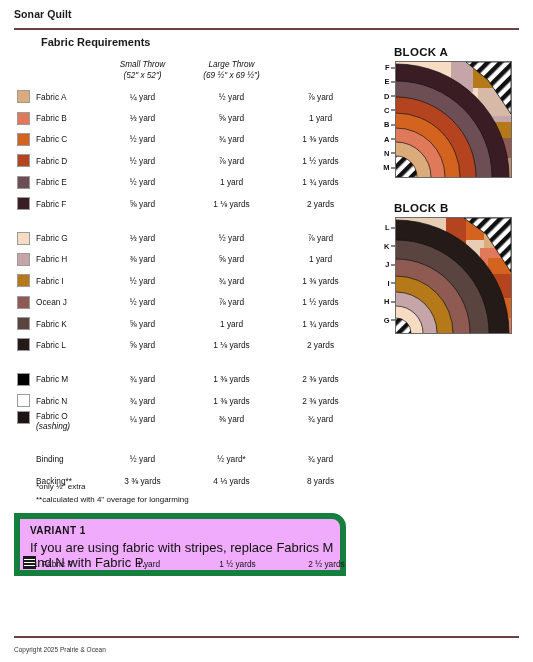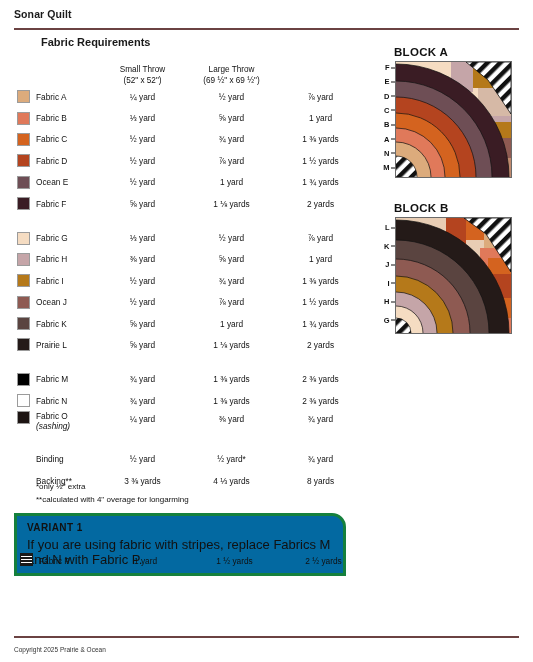--- a/index.html
+++ b/index.html
@@ -49,22 +49,23 @@
 
   
   .table {
     position: absolute;
     left: 14px;
     top: 54px;
     width: 352px;
   }
   .col-head-row {
     display: flex;
-    align-items: flex-end;
+    align-items: center;
     height: 32px;
+    font-style: italic;
   }
   .c-swatch { width: 22px; flex: 0 0 22px; }
   .c-name   { width: 62px; flex: 0 0 62px; }
   .c-qty    { width: 89px; flex: 0 0 89px; text-align: center; }
 
   .col-head {
     font-size: 8.2px;
     line-height: 11px;
     text-align: center;
     font-weight: normal;
@@ -133,22 +134,22 @@
     color: #111;
   }
 
   
   .variant-box {
     position: absolute;
     left: 14px;
     top: 513px;
     width: 332px;
     height: 63px;
-    background: #0369a1;
-    border: 3px solid #15803d;
+    background: #f0abfc;
+    border: 6px solid #15803d;
     border-radius: 0 14px 0 0;
     box-sizing: border-box;
     padding-left: 20px;
   }
   .variant-title {
     position: absolute;
     left: 10px;
     top: 6px;
     font-size: 10px;
     font-weight: bold;
@@ -298,21 +299,21 @@
           </div>
           <div class="fname">Fabric D</div>
           <div class="cellv">½ yard</div>
           <div class="cellv">⅞ yard</div>
           <div class="cellv">1 ½ yards</div>
         </div>
         <div class="row">
           <div class="swatch-wrap">
             <span class="swatch" style="background: rgb(110, 78, 85);"></span>
           </div>
-          <div class="fname">Ocean E</div>
+          <div class="fname">Fabric E</div>
           <div class="cellv">½ yard</div>
           <div class="cellv">1 yard</div>
           <div class="cellv">1 ¾ yards</div>
         </div>
         <div class="row">
           <div class="swatch-wrap">
             <span class="swatch" style="background: rgb(58, 28, 36);"></span>
           </div>
           <div class="fname">Fabric F</div>
           <div class="cellv">⅝ yard</div>
@@ -362,21 +363,21 @@
           </div>
           <div class="fname">Fabric K</div>
           <div class="cellv">⅝ yard</div>
           <div class="cellv">1 yard</div>
           <div class="cellv">1 ¾ yards</div>
         </div>
         <div class="row">
           <div class="swatch-wrap">
             <span class="swatch" style="background: rgb(36, 26, 24);"></span>
           </div>
-          <div class="fname">Prairie L</div>
+          <div class="fname">Fabric L</div>
           <div class="cellv">⅝ yard</div>
           <div class="cellv">1 ⅛ yards</div>
           <div class="cellv">2 yards</div>
         </div>
         <div class="group-gap"></div>
         <div class="row">
           <div class="swatch-wrap">
             <span class="swatch" style="background: rgb(0, 0, 0);"></span>
           </div>
           <div class="fname">Fabric M</div>

